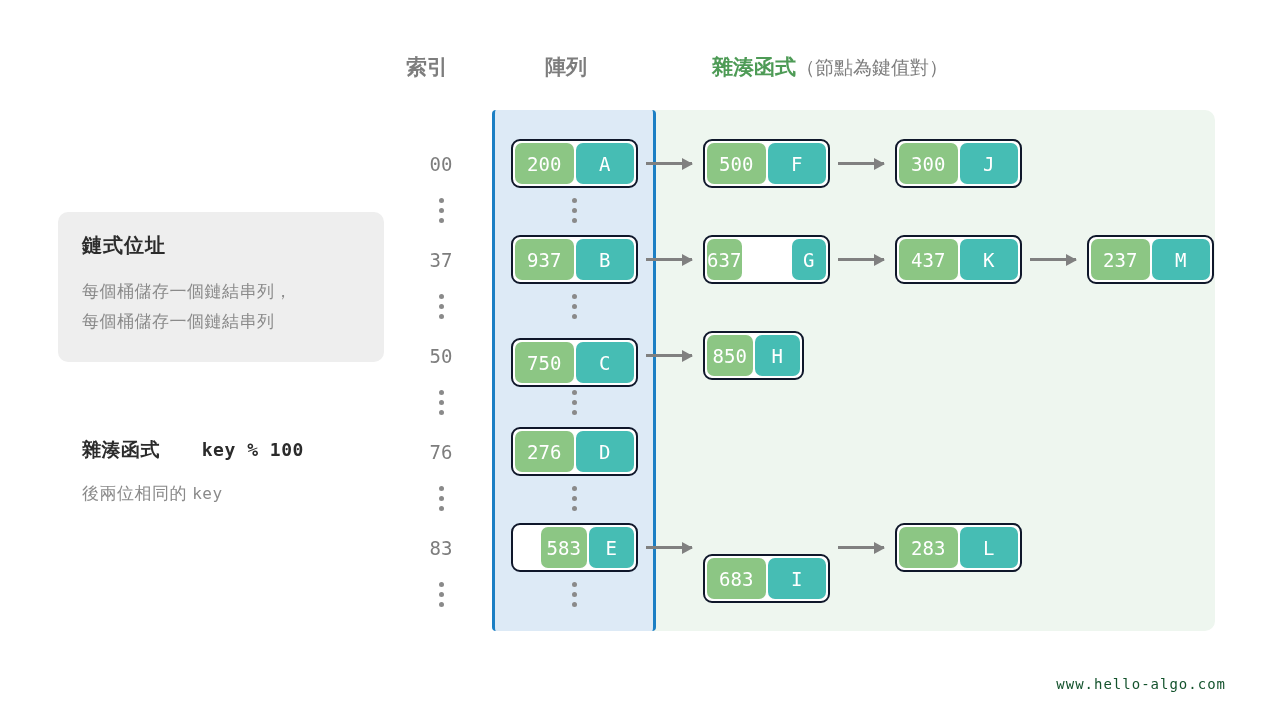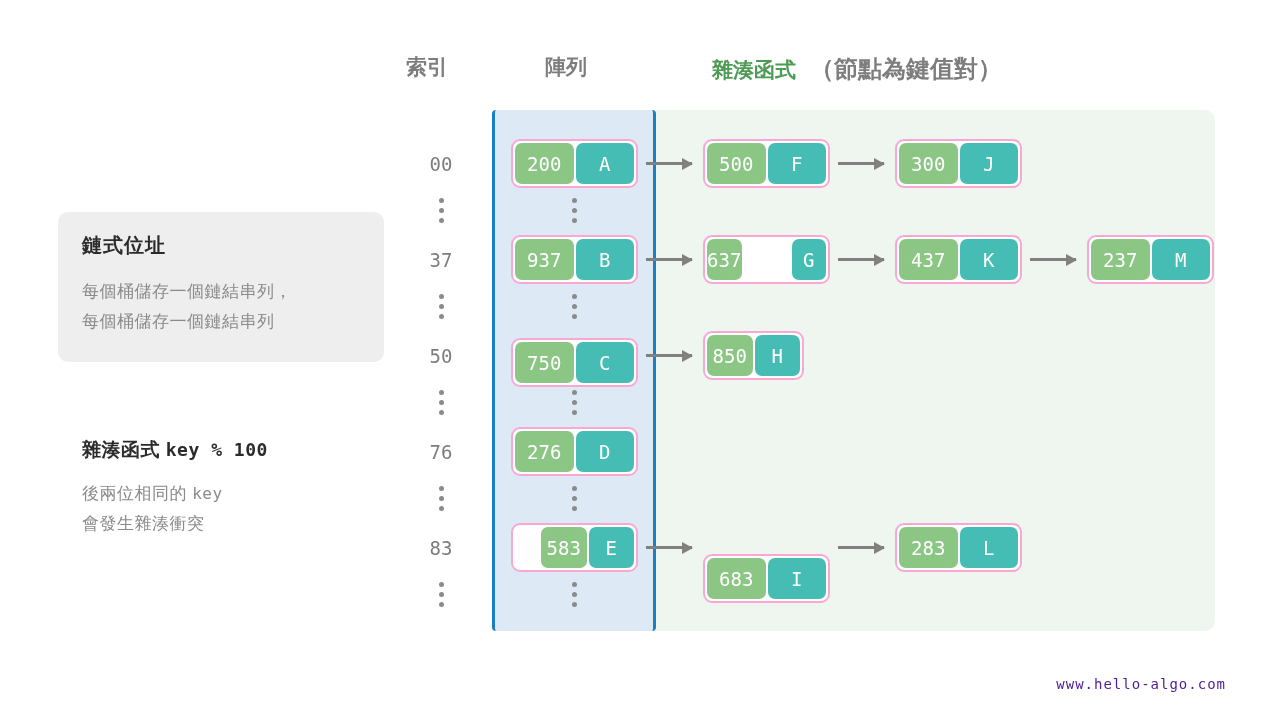--- a/index.html
+++ b/index.html
@@ -28,23 +28,22 @@
     font-size: 21px;
     font-weight: bold;
     color: #7d7d7d;
     white-space: nowrap;
   }
   .hdr-index { left: 406px; top: 53px; }
   .hdr-array { left: 545px; top: 53px; }
   .hdr-list  { left: 712px; top: 53px; color: #4e9b56; }
   .hdr-list .sub {
     color: #7d7d7d;
-    font-weight: bold;
-    font-size: 24px;
-    margin-left: 14px;
+    font-weight: normal;
+    font-size: 19px;
   }
 
   
   .info-card {
     position: absolute;
     left: 58px;
     top: 212px;
     width: 326px;
     height: 150px;
     background: #eeeeee;
@@ -77,20 +76,21 @@
     font-size: 19px;
     font-weight: bold;
     color: #2b2b2b;
     letter-spacing: 0.5px;
     white-space: nowrap;
   }
   .hash-title .mono {
     font-family: "DejaVu Sans Mono", "Liberation Mono", monospace;
     font-size: 18px;
     font-weight: bold;
+    margin-left: 36px;
   }
   .hash-body {
     position: absolute;
     left: 82px;
     top: 479px;
     font-size: 17px;
     line-height: 30px;
     color: #8a8a8a;
     letter-spacing: 0.5px;
   }
@@ -129,21 +129,21 @@
     font-family: "DejaVu Sans Mono", "Liberation Mono", monospace;
     font-size: 19px;
     color: #7d7d7d;
   }
 
   
   .node {
     position: absolute;
     height: 49px;
     box-sizing: border-box;
-    border: 2px solid #f9a8d4;
+    border: 2px solid #0f172a;
     border-radius: 9px;
     background: #ffffff;
     padding: 2px;
     display: flex;
     align-items: stretch;
   }
   .node .key, .node .val {
     display: flex;
     align-items: center;
     justify-content: center;
@@ -197,21 +197,21 @@
     background: #8a8a8a;
   }
 
   
   .watermark {
     position: absolute;
     right: 54px;
     bottom: 28px;
     font-family: "DejaVu Sans Mono", "Liberation Mono", monospace;
     font-size: 14px;
-    color: #4c1d95;
+    color: #14532d;
     letter-spacing: 1px;
   }
 </style>
 </head>
 <body>
 
 <div class="canvas">
 
   <div class="list-panel"></div>
   <div class="array-panel"></div>
@@ -228,21 +228,20 @@
     <div>每個桶儲存一個鏈結串列，</div>
     <div>每個桶儲存一個鏈結串列</div>
   </div>
 
   <div class="hash-title">
     <span>雜湊函式</span>
     <span class="mono">key % 100</span>
   </div>
   <div class="hash-body">
     <div><span>後兩位相同的 </span><span class="mono">key</span></div>
-    <div>會發生雜湊衝突</div>
   </div>
 
   <div id="rows-container">
       <div class="index-label" style="top: 153px;">00</div>
       <div class="node" style="left: 511px; top: 139px; width: 127px;">
         <div class="key">200</div>
         <div class="val">A</div>
       </div>
       <div class="arrow" style="left: 646px; top: 162px; width: 46px;"></div>
       <div class="node" style="left: 703px; top: 139px; width: 127px;">

